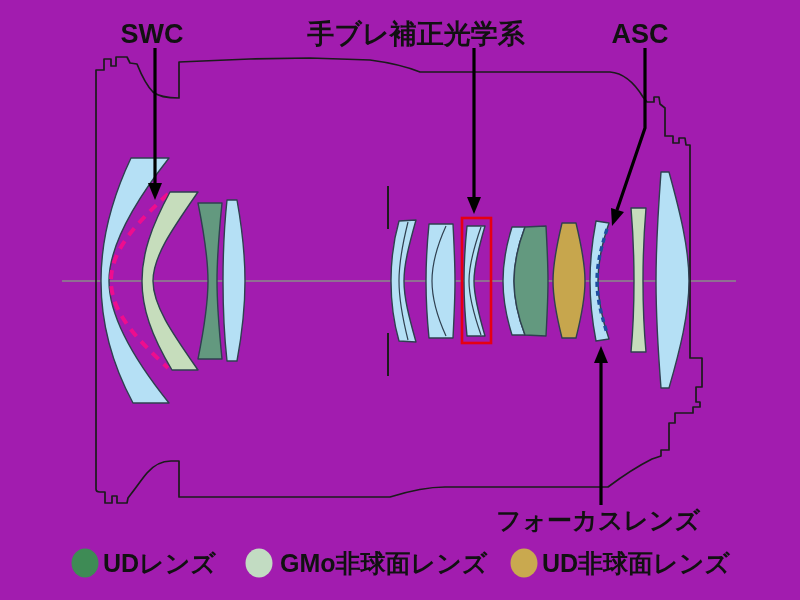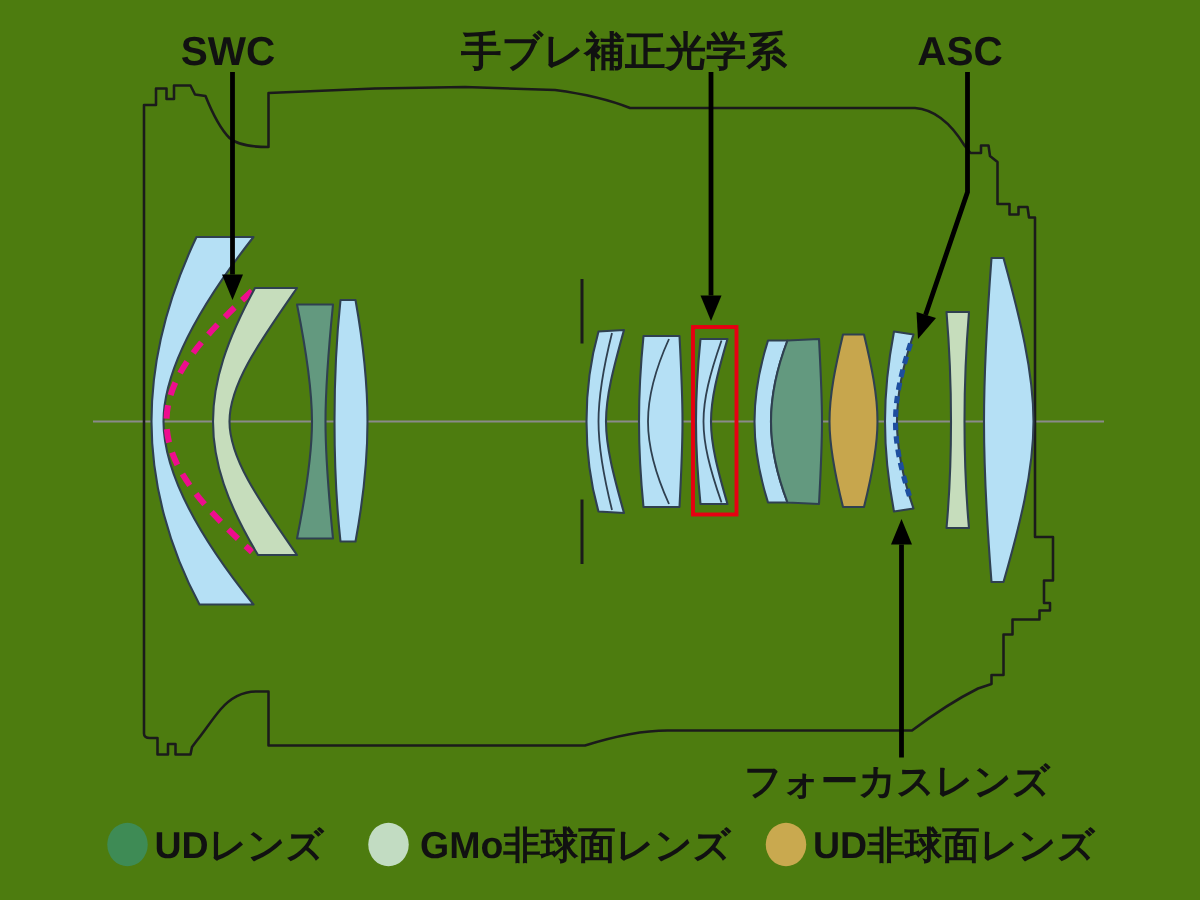--- a/index.html
+++ b/index.html
@@ -1,16 +1,16 @@
 <!DOCTYPE html>
 <html><head>
 <meta charset="utf-8">
 <style>
   html,body{margin:0;padding:0;background:#fff;}
-  .stage{position:relative;width:800px;height:600px;background:#4d7c0f;overflow:hidden;}
+  .stage{position:relative;width:800px;height:600px;background:#a21caf;overflow:hidden;}
   svg{display:block;}
   text{font-family:"Liberation Sans","DejaVu Sans",sans-serif;font-weight:bold;fill:#111;}
   .toplabel{font-size:27px;}
   .bottomlabel{font-size:25px;}
   .legendlabel{font-size:25px;}
   .barrel{fill:none;stroke-width:1.7;stroke-linejoin:round;stroke-linecap:round;}
   .lens{stroke:#2f4050;stroke-width:1.4;stroke-linejoin:round;}
   .cement{fill:none;stroke:#2f4050;stroke-width:1.2;}
   .axis-line{stroke-width:1.4;}
   .stop-mark{stroke-width:2;}

